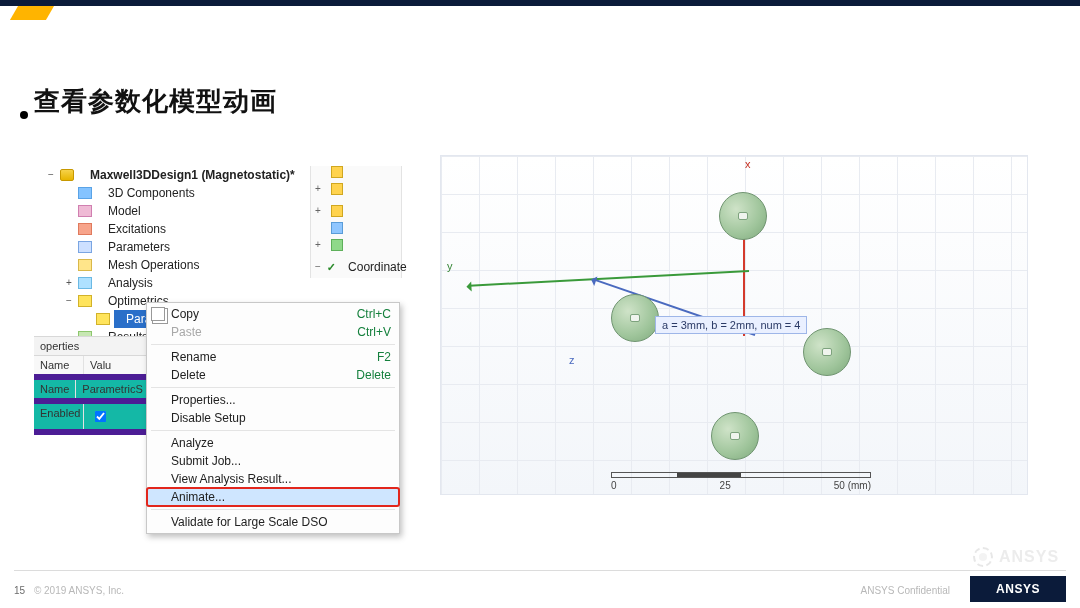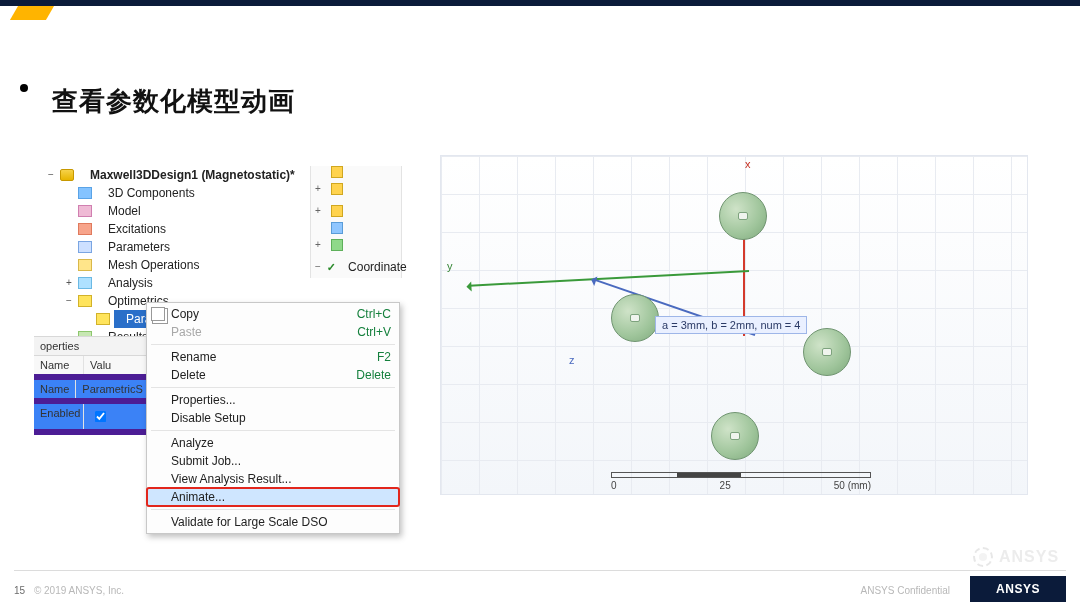--- a/index.html
+++ b/index.html
@@ -11,21 +11,21 @@
     background: #fff;
     position: relative;
     overflow: hidden;
   }
   .topline { height: 6px; background: #0b1b3a; }
   .accent { position: absolute; top: 6px; left: 14px; }
   .accent::before {
     content: ""; display: block; width: 36px; height: 14px;
     background: #ffb400; transform: skewX(-30deg);
   }
-  .bullet-row { position: absolute; top: 84px; left: 20px; display: flex; align-items: flex-start; gap: 24px; }
+  .bullet-row { position: absolute; top: 84px; left: 20px; display: flex; align-items: flex-end; gap: 6px; }
   .bullet { width: 8px; height: 8px; background: #000; border-radius: 50%; }
   .title { font-size: 26px; font-weight: 800; color: #111; letter-spacing: 1px; }
 
   .focus-line { position: absolute; left: 14px; top: 570px; right: 14px; height: 1px; background: #dcdcdc; }
   .slide-num { position: absolute; left: 14px; bottom: 12px; font-size: 10px; color: #6b6b6b; }
   .copyright { color: #b8b8b8; margin-left: 6px; }
   .confidential { position: absolute; right: 130px; bottom: 12px; font-size: 10px; color: #b8b8b8; }
   .brand {
     position: absolute; right: 14px; bottom: 6px; width: 96px; height: 26px;
     background: #0b1b3a; color: #fff; display: flex; align-items: center; justify-content: center;
@@ -77,21 +77,21 @@
   .dot-y { background: #ffd34e; border: 1px solid #d0a720; }
   .dot-b { background: #8fc6ff; border: 1px solid #5a9cd8; }
   .dot-g { background: #8fd98a; border: 1px solid #5eb05a; }
   .tree2 .coord { padding-left: 6px; font-size: 12px; color: #222; white-space: nowrap; }
   .tree2-checkmark { color:#2a8a2a; font-weight:700; }
 
   
   .prop {
     position: absolute; left: 34px; top: 336px; width: 112px;
     font-size: 11px; color: #333; border-top: 1px solid #d8d8d8;
-    background: #3b82f6;
+    background: #14b8a6;
   }
   .prop-title { background: #f3f3f3; padding: 3px 6px; border-bottom: 1px solid #d8d8d8; }
   .prop-head, .prop-row { display: flex; border-bottom: 6px solid #4c1d95; }
   .prop-head div, .prop-row div { padding: 3px 6px; }
   .prop-head { background: #f8f8f8; color: #333; font-weight: 400; }
   .prop-c1 { width: 50px; border-right: 1px solid #e2e2e2; }
   .prop-c2 { flex: 1; }
   .prop input[type=checkbox]{ transform: scale(0.9); }
 
   

